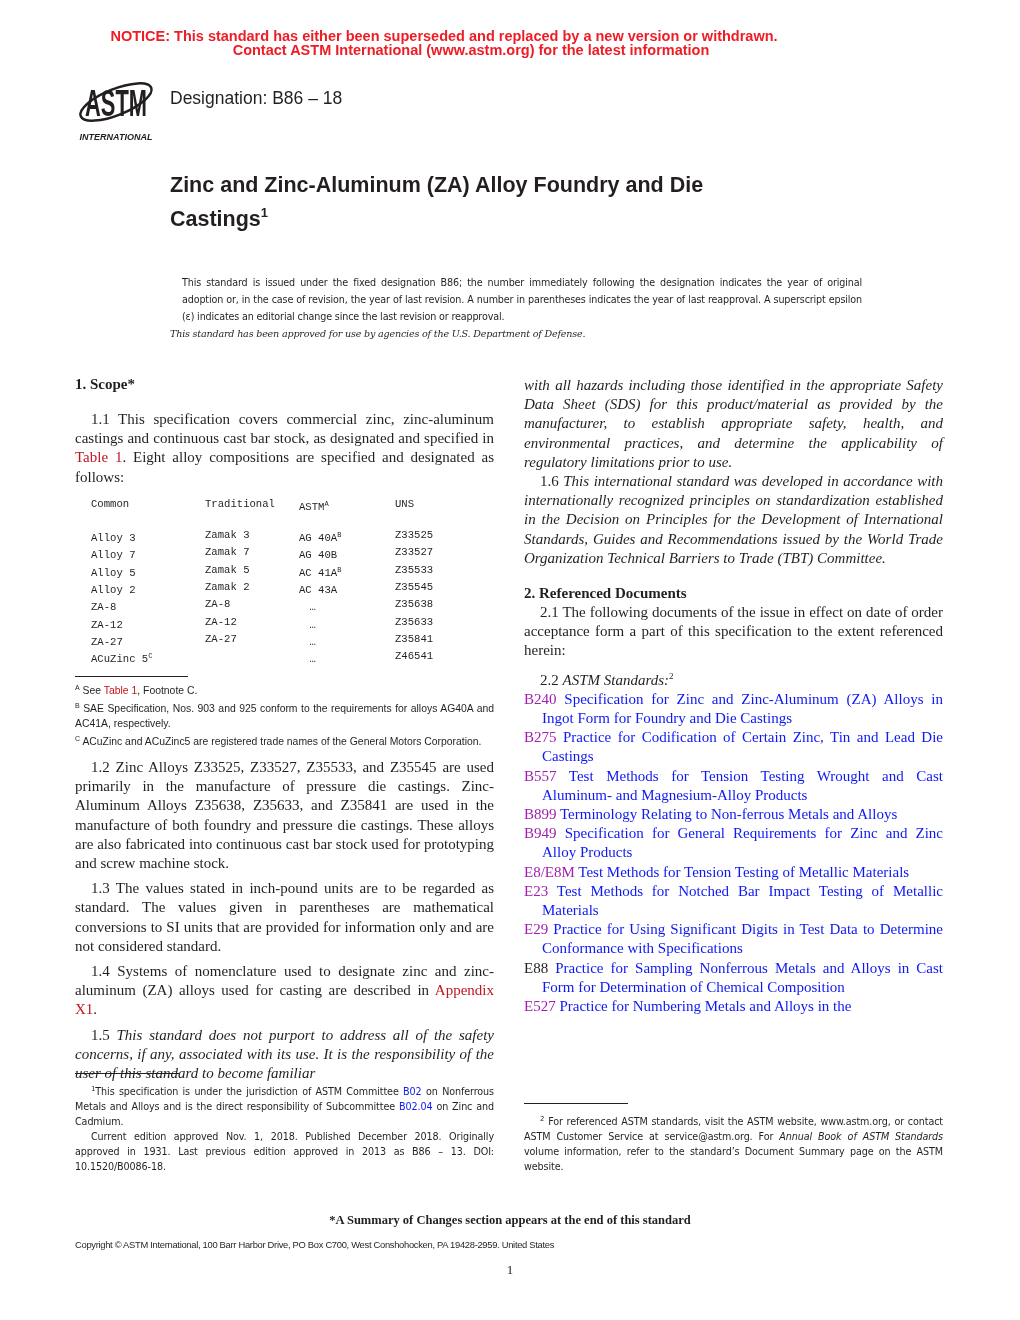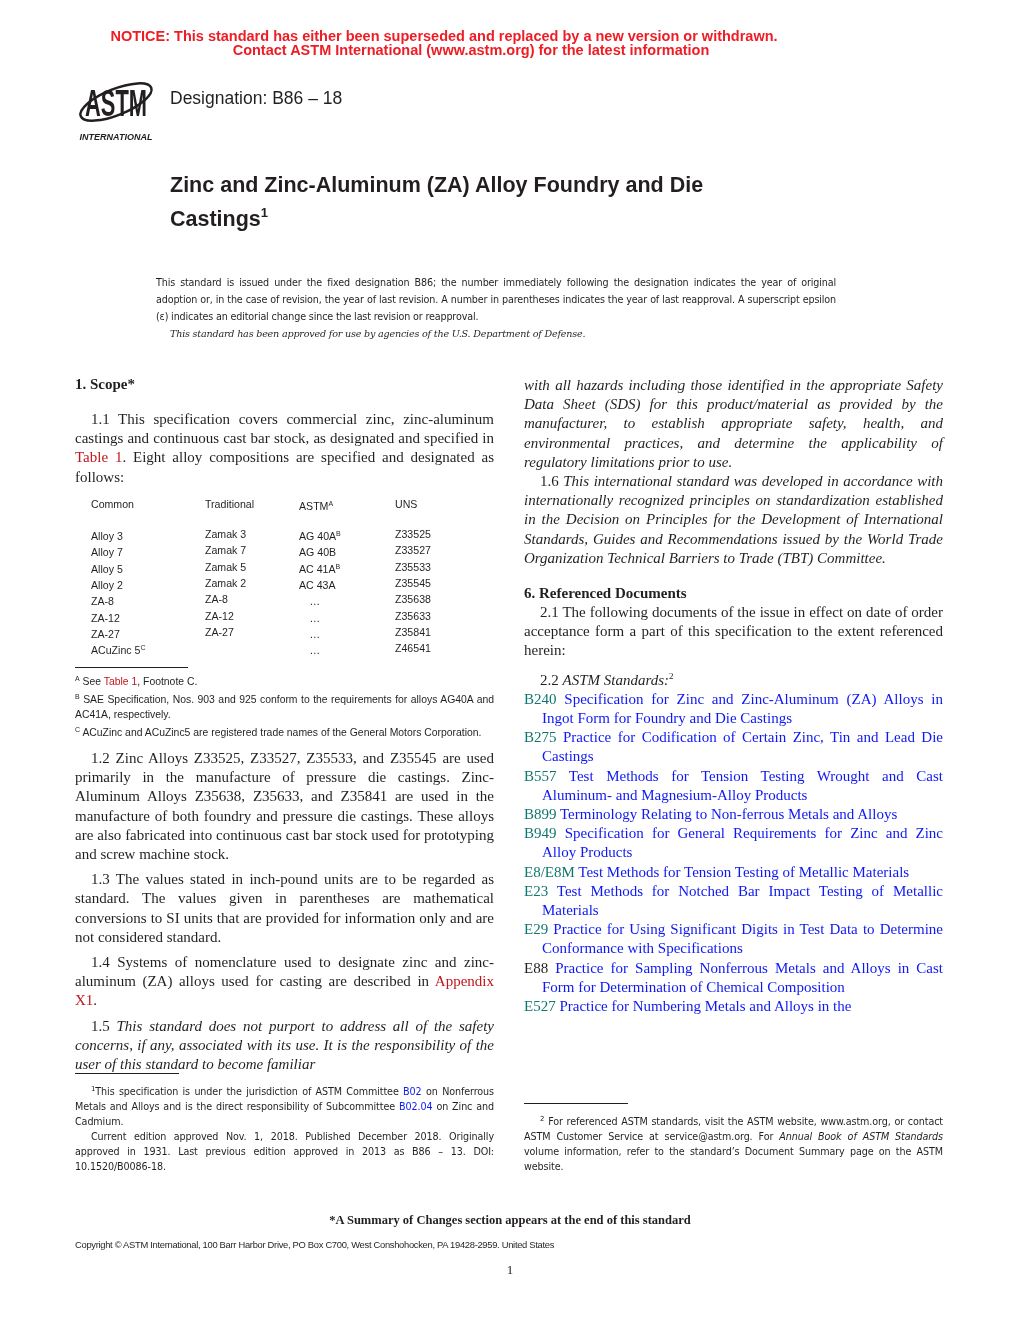--- a/index.html
+++ b/index.html
@@ -5,33 +5,33 @@
   html, body { margin:0; padding:0; background:#ffffff; }
   body { width:1020px; height:1320px; position:relative; overflow:hidden; color:#231f20; font-family:"Liberation Serif", serif; }
   .abs { position:absolute; }
   .notice { left:0; width:888px; text-align:center; color:#ee1c25; font-family:"Liberation Sans", sans-serif; font-weight:bold; font-size:14.5px; line-height:17px; }
   .logo { left:70px; top:72px; width:92px; height:72px; }
   .designation { left:170px; top:88px; font-family:"Liberation Sans", sans-serif; font-size:17.5px; }
   .title { left:170px; top:172px; font-family:"Liberation Sans", sans-serif; font-weight:bold; color:#231f20; }
   .title .l1 { font-size:20px; line-height:26px; }
   .title .l2 { font-size:21.5px; line-height:27px; }
   .title sup { font-size:13px; vertical-align:9px; }
-  .preamble { left:156px; top:274px; width:680px; font-family:"DejaVu Sans", sans-serif; font-size:9.6px; line-height:17px; text-align:justify; letter-spacing:-0.15px; }
+  .preamble { left:182px; top:274px; width:680px; font-family:"DejaVu Sans", sans-serif; font-size:9.6px; line-height:17px; text-align:justify; letter-spacing:-0.15px; }
   .dod { left:170px; top:328px; font-family:"DejaVu Serif", serif; font-style:italic; font-size:9.6px; letter-spacing:-0.2px; }
   .col { width:419px; font-size:15px; line-height:19.2px; }
   .colL { left:75px; }
   .colR { left:524px; }
   .h2 { font-weight:bold; font-size:15px; line-height:19px; }
   p { margin:0; text-align:justify; }
   .ind { text-indent:16px; }
-  .red { color:#0f766e; }
+  .red { color:#a21caf; }
   .link { color:#c0161d; }
   .blue { color:#0d18f2; }
   .it { font-style:italic; }
-  table.alloys { border-collapse:collapse; font-family:Liberation Sans, sans-serif; font-size:10.6px; line-height:14.3px; }
+  table.alloys { border-collapse:collapse; font-family:Liberation Mono, monospace; font-size:10.6px; line-height:14.3px; }
   table.alloys td { padding:0; vertical-align:top; }
   table.alloys sup { font-size:7px; vertical-align:4px; }
   .fnrule { width:113px; height:0; border-top:1px solid #231f20; }
   .fn-sans { font-family:"Liberation Sans", sans-serif; font-size:10.4px; line-height:14.5px; text-align:justify; }
   .fn-sans sup { font-size:7px; }
   .fn { font-family:"DejaVu Sans", sans-serif; font-size:9.6px; line-height:15px; text-align:justify; letter-spacing:-0.1px; }
   .fn sup { font-size:7px; }
   .ref { padding-left:18px; text-indent:-18px; text-align:justify; }
   .summary { left:0; width:1020px; top:1213px; text-align:center; font-weight:bold; font-size:12.5px; font-family:"Liberation Serif", serif; }
   .copyright { left:75px; top:1239px; font-family:"Liberation Sans", sans-serif; font-size:9.4px; letter-spacing:-0.3px; }
@@ -153,21 +153,21 @@
   <div class="fn" style="margin-top:8px;">
     <p class="ind"><sup>1</sup><span>This specification is under the jurisdiction of ASTM Committee </span><span class="blue">B02</span><span> on Nonferrous Metals and Alloys and is the direct responsibility of Subcommittee </span><span class="blue">B02.04</span><span> on Zinc and Cadmium.</span></p>
     <p class="ind">Current edition approved Nov. 1, 2018. Published December 2018. Originally approved in 1931. Last previous edition approved in 2013 as B86 – 13. DOI: 10.1520/B0086-18.</p>
   </div>
 </div>
 
 <div class="abs col colR" style="top:376px;">
   <p class="it">with all hazards including those identified in the appropriate Safety Data Sheet (SDS) for this product/material as provided by the manufacturer, to establish appropriate safety, health, and environmental practices, and determine the applicability of regulatory limitations prior to use.</p>
   <p class="ind"><span>1.6 </span><span class="it">This international standard was developed in accordance with internationally recognized principles on standardization established in the Decision on Principles for the Development of International Standards, Guides and Recommendations issued by the World Trade Organization Technical Barriers to Trade (TBT) Committee.</span></p>
 
-  <div class="h2" style="margin-top:16px;">6.  Referenced Documents</div>
+  <div class="h2" style="margin-top:16px;">2.  Referenced Documents</div>
   <p class="ind" style="">2.1  The following documents of the issue in effect on date of order acceptance form a part of this specification to the extent referenced herein:</p>
   <p class="ind" style="margin-top:6px;"><span>2.2  </span><span class="it">ASTM Standards:</span><sup style="font-size:9px">2</sup></p>
   <div id="ref-list">
       <p class="ref"><span class="red">B240</span><span> </span><span class="blue">Specification for Zinc and Zinc-Aluminum (ZA) Alloys in Ingot Form for Foundry and Die Castings</span></p>
       <p class="ref"><span class="red">B275</span><span> </span><span class="blue">Practice for Codification of Certain Zinc, Tin and Lead Die Castings</span></p>
       <p class="ref"><span class="red">B557</span><span> </span><span class="blue">Test Methods for Tension Testing Wrought and Cast Aluminum- and Magnesium-Alloy Products</span></p>
       <p class="ref"><span class="red">B899</span><span> </span><span class="blue">Terminology Relating to Non-ferrous Metals and Alloys</span></p>
       <p class="ref"><span class="red">B949</span><span> </span><span class="blue">Specification for General Requirements for Zinc and Zinc Alloy Products</span></p>
       <p class="ref"><span class="red">E8/E8M</span><span> </span><span class="blue">Test Methods for Tension Testing of Metallic Materials</span></p>
       <p class="ref"><span class="red">E23</span><span> </span><span class="blue">Test Methods for Notched Bar Impact Testing of Metallic Materials</span></p>

